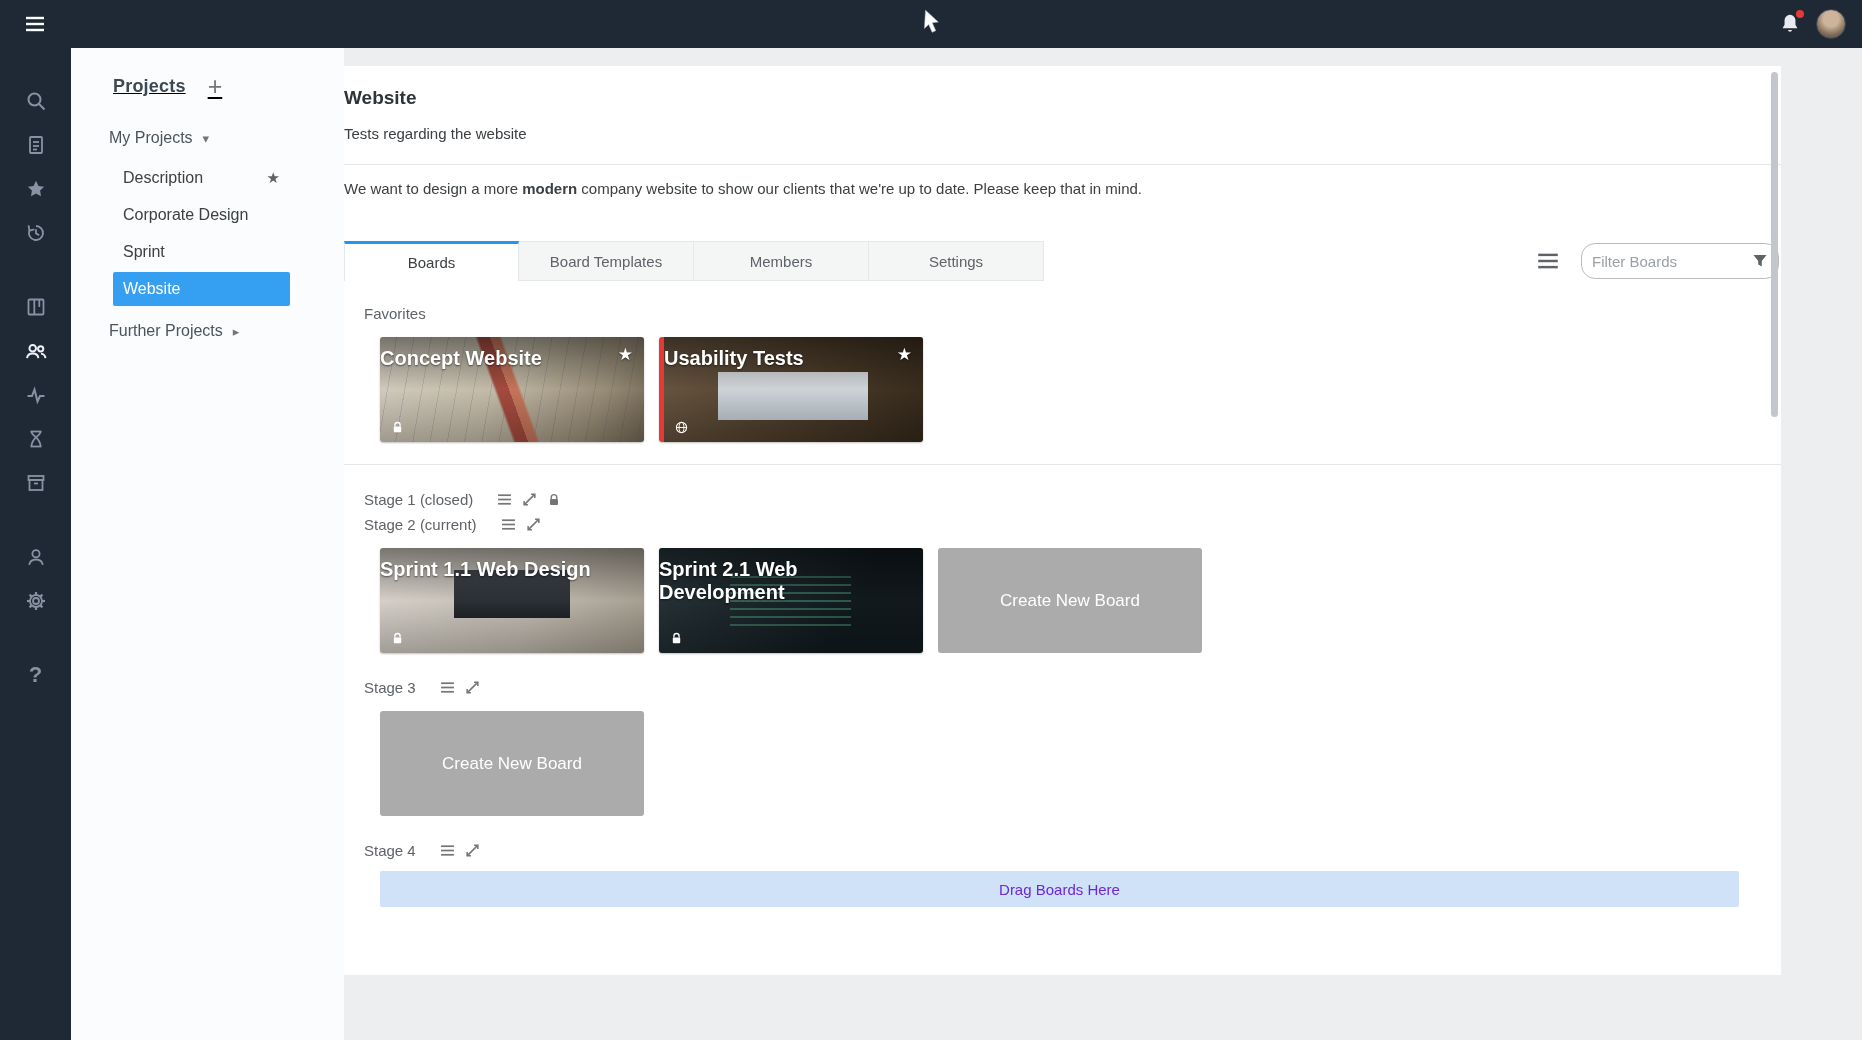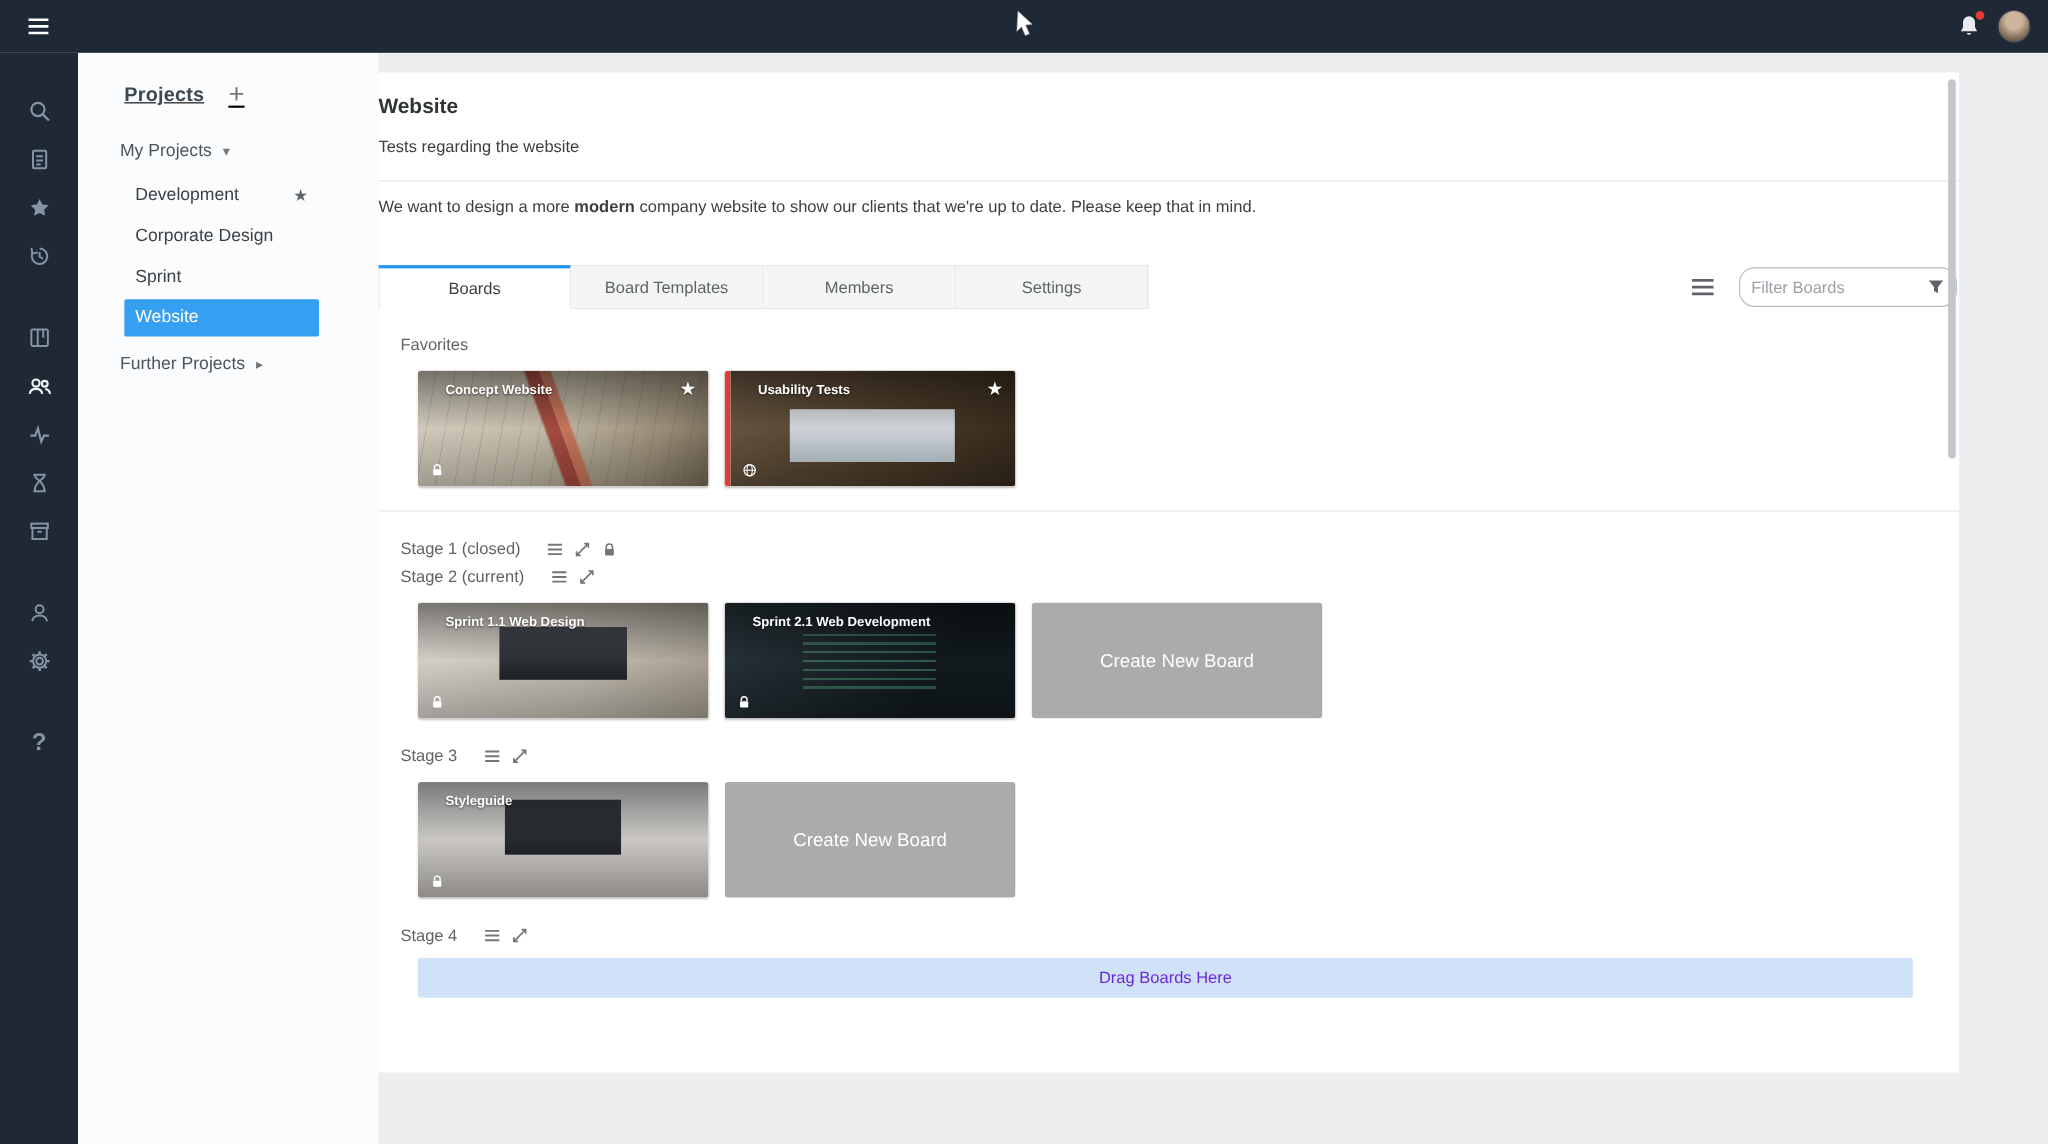--- a/index.html
+++ b/index.html
@@ -60,21 +60,21 @@
   .filter-box { width:198px; height:36px; border:1px solid #b8bcc0; border-radius:14px; display:flex; align-items:center; padding:0 10px; background:#fff; }
   .filter-box input { border:none; outline:none; flex:1; font-size:15px; color:#3c4043; background:transparent; min-width:0; }
   .filter-box input::placeholder { color:#9aa0a6; }
 
   .section-label { margin:24px 0 0 20px; font-size:15px; color:#5f6368; }
   .cards { display:flex; gap:15px; margin:15px 0 0 36px; }
 
   .board-card { width:264px; height:105px; border-radius:3px; position:relative; overflow:hidden; cursor:pointer; box-shadow:0 1px 2px rgba(0,0,0,.25); }
   .board-card::after { content:""; position:absolute; inset:0; background:linear-gradient(180deg, rgba(0,0,0,.5), rgba(0,0,0,.1) 50%, rgba(0,0,0,.3)); }
   .board-card.red-left { border-left:5px solid #e53935; }
-  .b-title { position:absolute; z-index:2; top:10px; left:25px; color:#fff; font-weight:700; font-size:12px; text-shadow:0 1px 2px rgba(0,0,0,.55); }
+  .b-title { position:absolute; z-index:2; top:10px; left:0; color:#fff; font-weight:700; font-size:20px; text-shadow:0 1px 2px rgba(0,0,0,.55); }
   .b-star { position:absolute; z-index:2; top:7px; right:11px; color:#fff; font-size:17px; text-shadow:0 1px 2px rgba(0,0,0,.55); }
   .b-badge { position:absolute; z-index:2; bottom:8px; left:11px; display:flex; }
 
   .img-concept {
     background-image:
       linear-gradient(70deg, transparent 44%, rgba(176,62,50,.85) 45% 49%, rgba(219,122,92,.9) 49% 52%, transparent 53%),
       repeating-linear-gradient(100deg, transparent 0 16px, rgba(70,80,100,.16) 16px 17px),
       linear-gradient(115deg, #ece5d6, #d8cfba 45%, #a99c84 80%, #7d705c);
   }
   .img-usability {
@@ -232,21 +232,21 @@
     <div class="pp-header">
       <span class="pp-title">Projects</span>
       <button class="pp-add">+</button>
     </div>
     <div class="pp-group">
       <span>My Projects</span>
       <span class="caret">▾</span>
     </div>
     <ul class="pp-list">
       <li class="pp-item">
-        <span class="label">Development</span>
+        <span class="label">Description</span>
         <span class="pp-star">★</span>
       </li>
       <li class="pp-item">
         <span class="label">Corporate Design</span>
       </li>
       <li class="pp-item">
         <span class="label">Sprint</span>
       </li>
       <li class="pp-item active">
         <span class="label">Website</span>
@@ -398,29 +398,20 @@
               </g>
             </svg>
         </button>
         <button class="sh-icon">
           <svg width="15" height="15" viewBox="0 0 14 14" fill="none" stroke="currentColor" stroke-width="1.4">
               <path d="M8.5 2H12v3.5M5.5 12H2V8.5M12 2L2 12"></path>
             </svg>
         </button>
       </div>
       <div class="cards">
-        <div class="board-card img-styleguide">
-          <span class="b-title">Styleguide</span>
-          <span class="b-badge">
-            <svg width="13" height="13" viewBox="0 0 14 14">
-                <path d="M4.2 6V4.4a2.8 2.8 0 0 1 5.6 0V6" fill="none" stroke="#fff" stroke-width="1.4"></path>
-                <rect x="3" y="6" width="8" height="6" rx="1" fill="#fff"></rect>
-              </svg>
-          </span>
-        </div>
         <div class="create-card">
           <span>Create New Board</span>
         </div>
       </div>
 
       <div class="stage-header">
         <span class="stage-label">Stage 4</span>
         <button class="sh-icon">
           <svg width="15" height="15" viewBox="0 0 14 14">
               <g stroke="currentColor" stroke-width="1.6">

